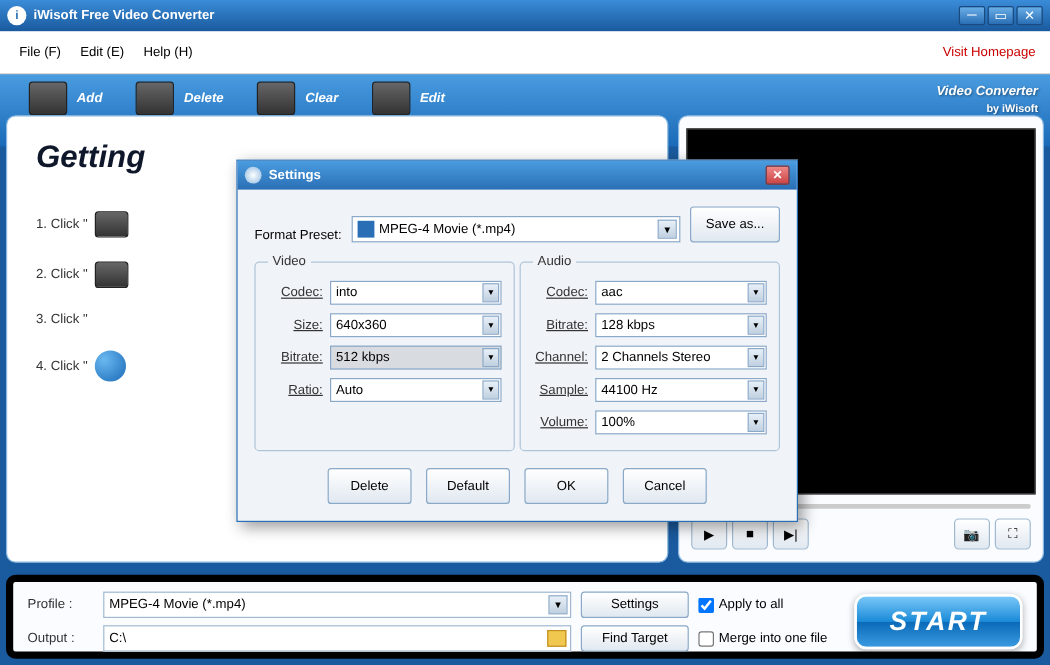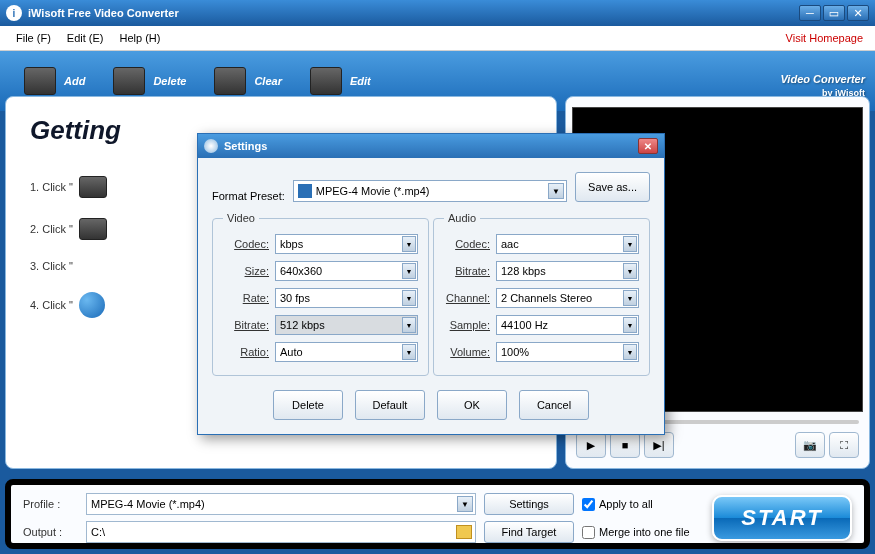--- a/index.html
+++ b/index.html
@@ -6,27 +6,27 @@
 body { width: 875px; height: 554px; background: #1a5a9e; overflow: hidden; position: relative; }
 
 
 .titlebar { height: 26px; background: linear-gradient(#3a8cd8, #1a5a9e); display: flex; align-items: center; padding: 0 6px; color: #fff; }
 .titlebar .logo { width: 16px; height: 16px; background: #fff; border-radius: 50%; margin-right: 6px; display: flex; align-items: center; justify-content: center; color: #2a6fb5; font-weight: bold; font-size: 10px; }
 .titlebar .title { font-weight: bold; flex: 1; }
 .titlebar .winbtns { display: flex; gap: 2px; }
 .titlebar .winbtn { width: 22px; height: 16px; background: linear-gradient(#6aaee8, #2a6fb5); border: 1px solid #1a4a7e; border-radius: 2px; display: flex; align-items: center; justify-content: center; color: #fff; cursor: pointer; }
 
 
-.menubar { height: 25px; background: #fff; display: flex; align-items: center; padding: 0 8px; border-bottom: 1px solid #d0d0d0; }
+.menubar { height: 36px; background: #fff; display: flex; align-items: center; padding: 0 8px; border-bottom: 1px solid #d0d0d0; }
 .menubar .menuitem { padding: 2px 8px; cursor: pointer; }
 .menubar .spacer { flex: 1; }
 .menubar .homepage { color: #c00; padding-right: 4px; cursor: pointer; }
 
 
-.toolbar { height: 60px; background: linear-gradient(#4a9ce0, #1a6ab8); display: flex; align-items: center; padding: 0 10px; color: #fff; }
+.toolbar { height: 60px; background: linear-gradient(#4a9ce0, #1a6ab8); display: flex; align-items: flex-start; padding: 0 10px; color: #fff; }
 .toolbtn { display: flex; align-items: center; gap: 8px; padding: 6px 14px; cursor: pointer; font-size: 14px; font-style: italic; font-weight: bold; }
 .toolbtn .ticon { width: 32px; height: 28px; background: linear-gradient(#666, #333); border: 1px solid #222; border-radius: 3px; position: relative; }
 .toolbar .brand { margin-left: auto; font-size: 20px; font-style: italic; font-weight: bold; text-shadow: 1px 1px 2px rgba(0,0,0,0.4); }
 .toolbar .brand .sub { font-size: 9px; font-style: normal; display: block; text-align: right; }
 
 
 .main { position: absolute; top: 96px; left: 5px; right: 5px; bottom: 85px; display: flex; gap: 8px; }
 .leftpane { flex: 1; background: #fff; border-radius: 8px; border: 1px solid #8ab8e0; padding: 18px 24px; }
 .leftpane h1 { color: #0f172a; font-size: 26px; font-style: italic; font-weight: bold; margin-bottom: 20px; }
 .leftpane ol { list-style: none; }
@@ -191,35 +191,28 @@
         <div class="arrow">▼</div>
       </div>
       <div class="btn">Save as...</div>
     </div>
     <div class="cols">
       <fieldset>
         <legend>Video</legend>
         <div class="frow">
             <div class="flbl">Codec:</div>
             <div class="fval">
-              <span>kbps</span>
+              <span>into</span>
               <div class="arrow">▼</div>
             </div>
           </div>
         <div class="frow">
             <div class="flbl">Size:</div>
             <div class="fval">
               <span>640x360</span>
-              <div class="arrow">▼</div>
-            </div>
-          </div>
-        <div class="frow">
-            <div class="flbl">Rate:</div>
-            <div class="fval">
-              <span>30 fps</span>
               <div class="arrow">▼</div>
             </div>
           </div>
         <div class="frow">
             <div class="flbl">Bitrate:</div>
             <div class="fval hl">
               <span>512 kbps</span>
               <div class="arrow">▼</div>
             </div>
           </div>

